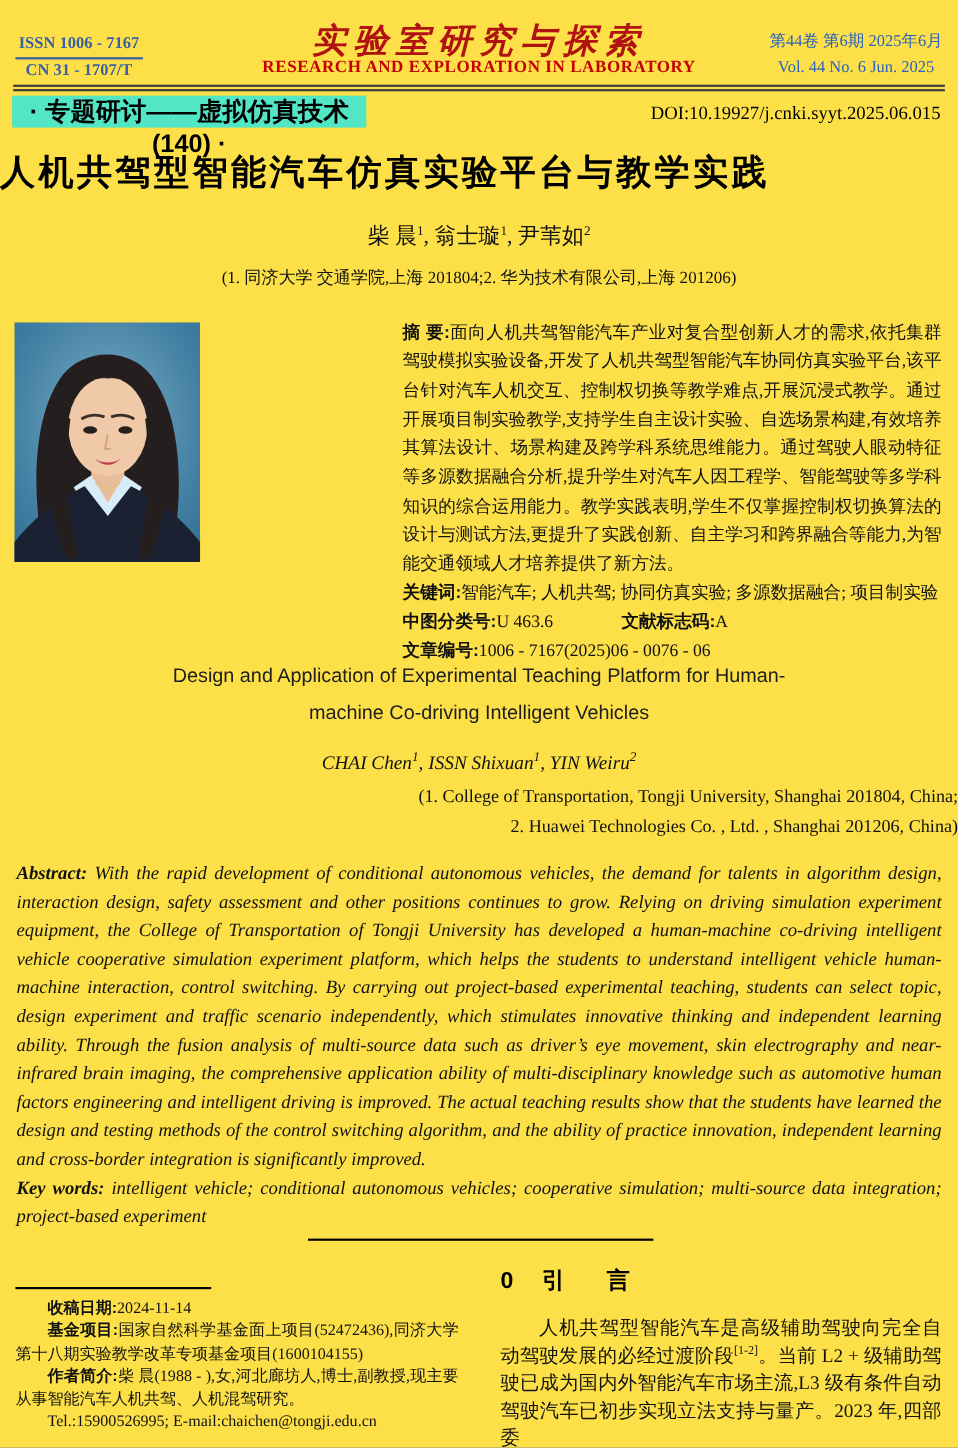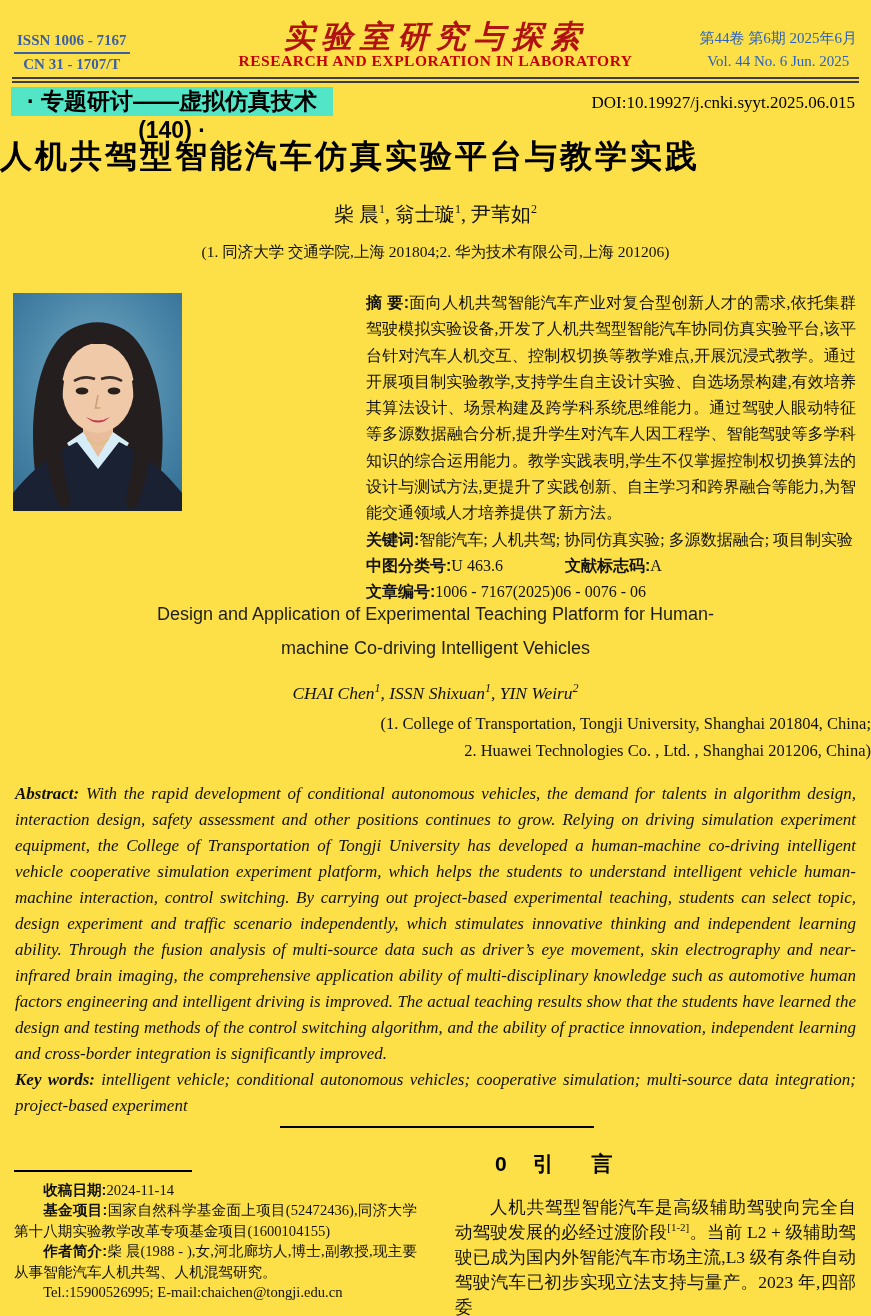--- a/index.html
+++ b/index.html
@@ -69,21 +69,21 @@
     position: absolute; left: 15px; top: 781px; width: 841px;
     font-size: 17px; line-height: 26px; text-align: justify; font-style: italic;
   }
   .en-label { font-weight: bold; }
   
   .center-divider { position: absolute; left: 280px; top: 1126px; width: 314px; border-top: 2px solid #000; }
   .footnote { position: absolute; left: 14px; top: 1170px; width: 403px; font-size: 14.6px; line-height: 20.4px; }
   .footnote-rule { width: 178px; border-top: 2px solid #000; margin-bottom: 8px; }
   .footnote p { text-indent: 2em; text-align: justify; }
   .col-right { position: absolute; left: 455px; top: 1150px; width: 401px; }
-  .sec-head { font-size: 21px; font-weight: bold; font-family: "Liberation Sans", sans-serif; color: #000; margin-left: 40px; }
+  .sec-head { font-size: 21px; font-weight: bold; font-family: "Liberation Sans", sans-serif; color: #000; }
   .sec-num { margin-right: 26px; }
   .sec-word-gap { letter-spacing: 16px; }
   .sec-body {
     margin-top: 17px; font-size: 17.5px; line-height: 25px;
     text-align: justify; text-indent: 2em;
   }
   .ref-sup { font-size: 11px; vertical-align: super; line-height: 0; }
 </style>
 </head>
 <body>

